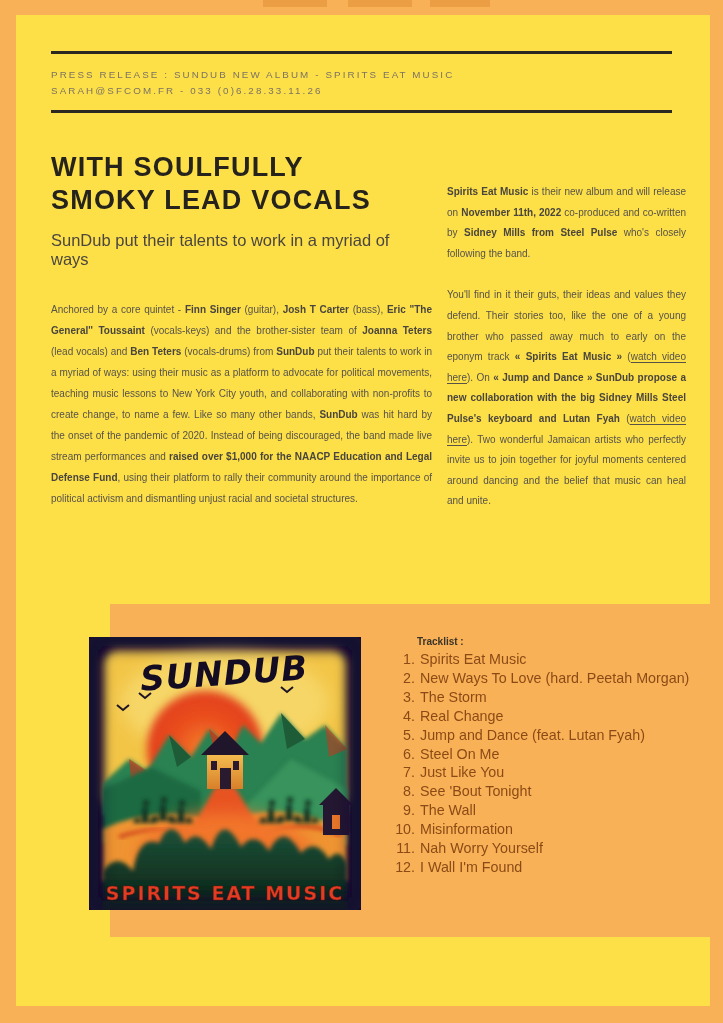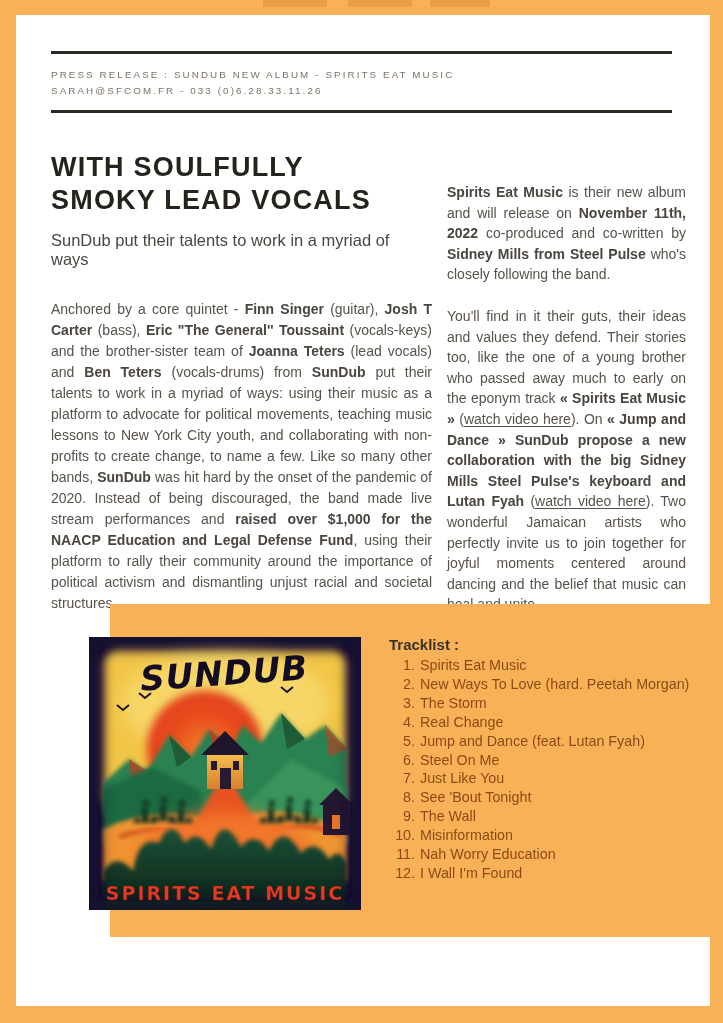--- a/index.html
+++ b/index.html
@@ -1,36 +1,36 @@
 <!DOCTYPE html>
 <html><head>
 <meta charset="utf-8">
 <style>
   html,body{margin:0;padding:0;}
   body{width:723px;height:1023px;font-family:"Liberation Sans",sans-serif;}
   .frame{position:relative;width:723px;height:1023px;background:#F9B157;overflow:hidden;}
   .dash{position:absolute;top:0;height:7px;background:#EC9E44;}
   .d1{left:263px;width:64px;} .d2{left:348px;width:64px;} .d3{left:430px;width:60px;}
-  .page{position:absolute;left:16px;top:15px;width:694px;height:991px;background:#ffffff;}
+  .page{position:absolute;left:16px;top:15px;width:694px;height:991px;background:#fde047;}
   .rule{position:absolute;left:35px;width:621px;height:3px;background:#2B2721;}
   .rule-top{top:36px;} .rule-bottom{top:95px;}
   .kicker{position:absolute;left:35px;top:52px;color:#7B7265;font-size:9.8px;letter-spacing:2.1px;line-height:16px;font-weight:500;}
   .col-left{position:absolute;left:35px;top:136px;width:381px;}
   .col-right{position:absolute;left:431px;top:167px;width:239px;}
   h1{margin:0;font-size:27px;line-height:33px;font-weight:700;letter-spacing:1.2px;color:#26231D;}
   h2{margin:14px 16px 0 0;font-size:16.5px;font-weight:400;color:#4B4640;}
-  p.body{margin:30px 0 0 0;font-size:14px;line-height:21px;color:#57524A;text-align:justify;}
+  p.body{margin:30px 0 0 0;font-size:10px;line-height:21px;color:#57524A;text-align:justify;}
   .col-right p.body{margin:0 0 0 0;line-height:20.6px;}
   .col-right p.body + p.body{margin-top:21px;}
   strong{font-weight:700;color:#4A453E;}
   .lnk{color:#57524A;text-underline-offset:2px;cursor:pointer;}
   .panel{position:absolute;left:110px;top:604px;width:613px;height:333px;background:#F9B157;}
   .album{position:absolute;left:89px;top:637px;width:272px;height:273px;}
   .tracklist-box{position:absolute;left:389px;top:636px;width:310px;}
-  .tl-head{font-size:15px;font-weight:700;color:#3A332A;margin-bottom:3px;}
+  .tl-head{font-size:10px;font-weight:700;color:#3A332A;margin-bottom:3px;margin-left:28px;}
   ol.tl{margin:0;padding:0 0 0 30px;font-size:14.3px;line-height:18.9px;color:#8C4B16;}
   ol.tl li{padding-left:1px;}
 </style>
 </head>
 <body>
 
 <div class="frame">
   <div class="dash d1"></div>
   <div class="dash d2"></div>
   <div class="dash d3"></div>
@@ -149,17 +149,17 @@
         <li>Spirits Eat Music</li>
         <li>New Ways To Love (hard. Peetah Morgan)</li>
         <li>The Storm</li>
         <li>Real Change</li>
         <li>Jump and Dance (feat. Lutan Fyah)</li>
         <li>Steel On Me</li>
         <li>Just Like You</li>
         <li>See 'Bout Tonight</li>
         <li>The Wall</li>
         <li>Misinformation</li>
-        <li>Nah Worry Education</li>
+        <li>Nah Worry Yourself</li>
         <li>I Wall I'm Found</li>
       </ol>
   </div>
 </div>
 
 </body></html>

